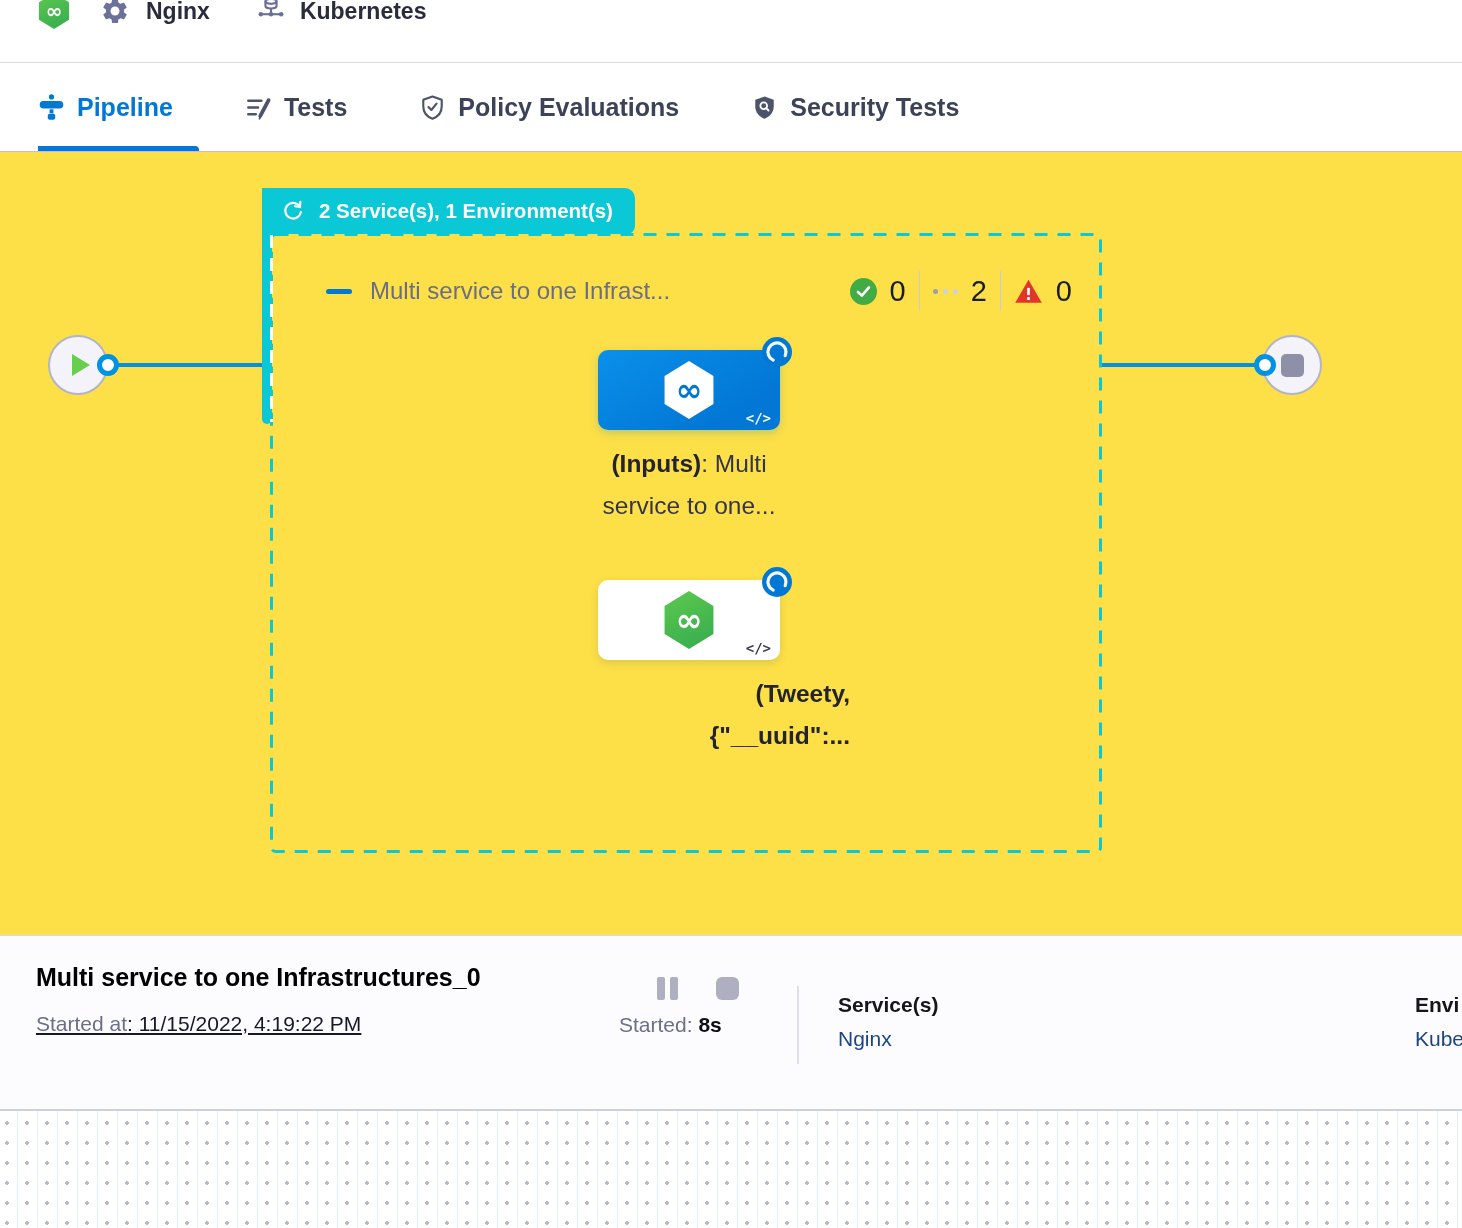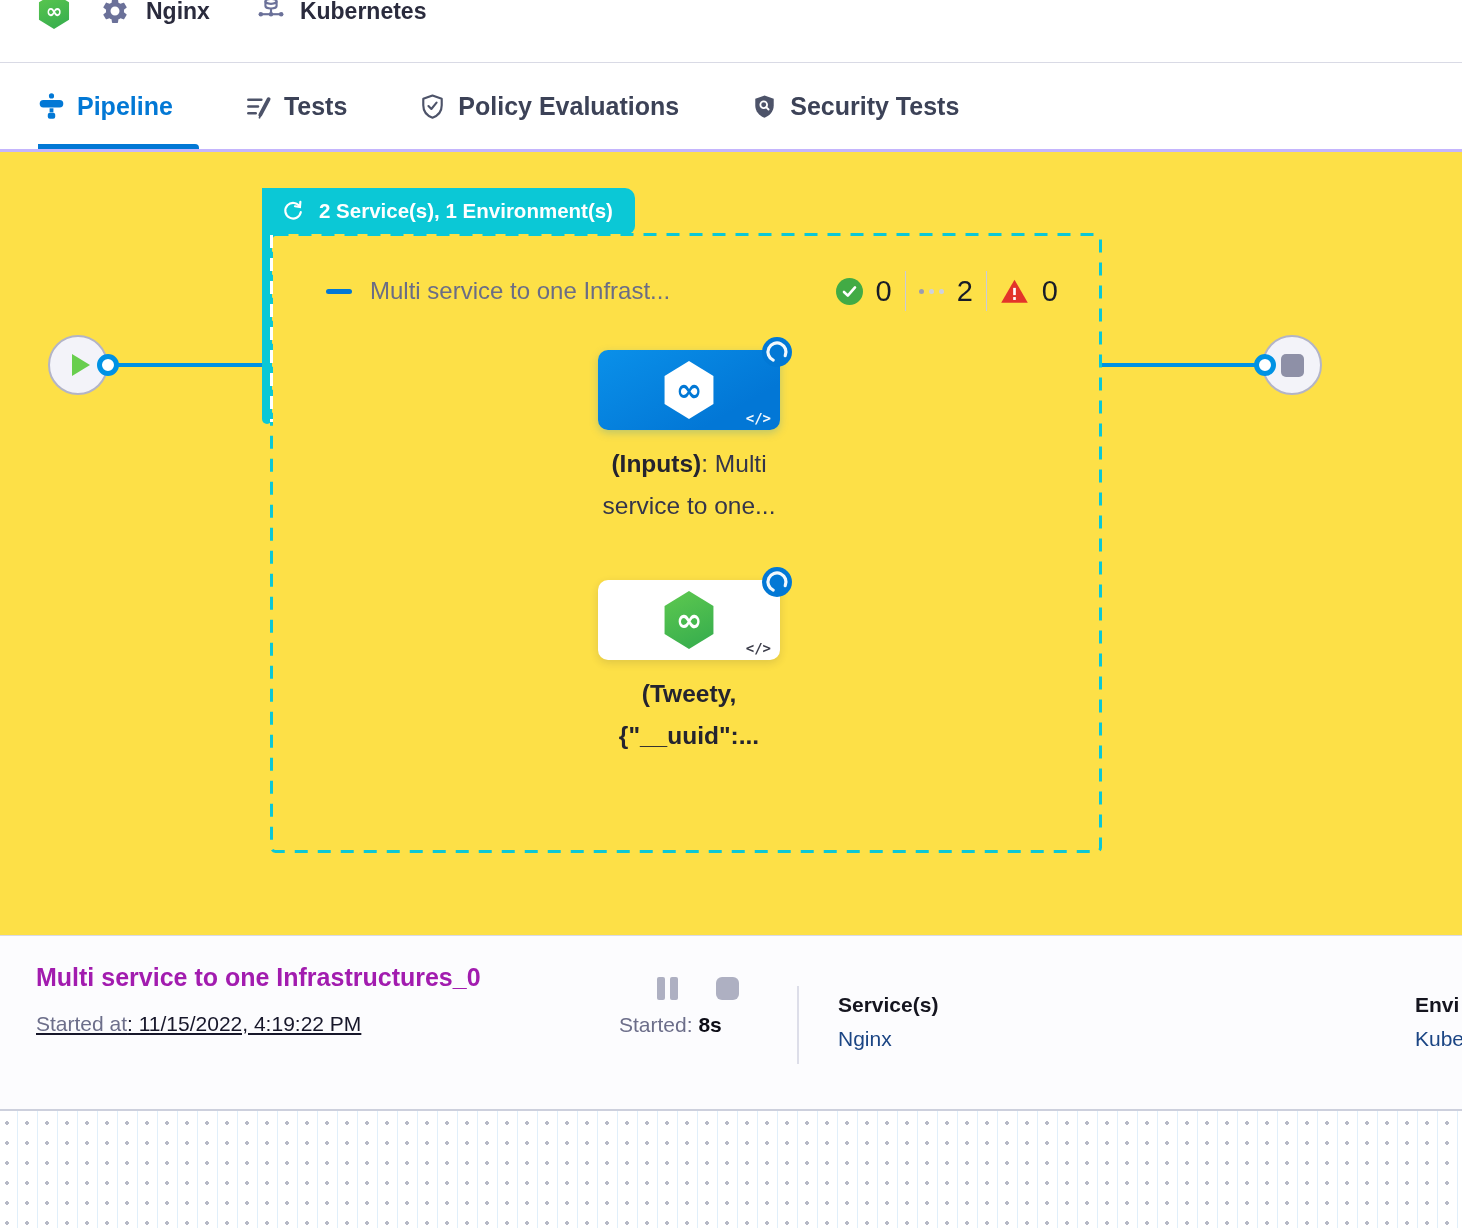--- a/index.html
+++ b/index.html
@@ -13,21 +13,21 @@
              clip-path:polygon(50% 0%, 97% 26%, 97% 74%, 50% 100%, 3% 74%, 3% 26%); }
   .hex-green { background:linear-gradient(155deg,#5ec94f 0%,#3cb14e 80%); color:#fff; }
   .hex-logo { width:32px; height:36px; margin-left:38px; font-size:20px; font-weight:bold; }
   .inf { font-family:"DejaVu Sans", sans-serif; font-weight:bold; line-height:1; }
   .topbar .crumb-icon { margin-left:30px; }
   .crumb-text { margin-left:16px; font-size:23px; font-weight:600; color:#2a2b3d; }
   .crumb-text.second { margin-left:14px; }
   .topbar .env-ic { margin-left:46px; }
 
   
-  .tabbar { display:flex; align-items:stretch; height:89px; background:#fff; border-bottom:3px solid #c4b5fd; padding-left:38px; }
+  .tabbar { display:flex; align-items:stretch; height:89px; background:#fff; border-bottom:1px solid #c4b5fd; padding-left:38px; }
   .tab { position:relative; display:flex; align-items:center; gap:12px; padding-right:26px; margin-right:28px; cursor:pointer; }
   .tab + .tab { margin-left:18px; }
   .tab-label { font-size:25px; font-weight:600; color:#3c4257; white-space:nowrap; }
   .tab.active .tab-label { color:#0278d5; }
   .tab.active .underline { position:absolute; left:0; right:0; bottom:0; height:5px; background:#0278d5; border-radius:0 4px 0 0; }
 
   
   .canvas { position:relative; height:783px; background:#fde047; overflow:hidden; }
 
   .node-circle { position:absolute; width:60px; height:60px; border-radius:50%;
@@ -40,21 +40,21 @@
   .teal-bar { position:absolute; left:262px; top:36px; width:10px; height:236px; background:#0bc8d6; border-radius:0 0 5px 5px; z-index:2; }
   .stage-badge { position:absolute; left:262px; top:36px; height:46px; display:inline-flex; align-items:center; gap:13px;
                  padding:0 22px 0 18px; background:#0bc8d6; border-radius:10px 10px 8px 0; z-index:4; cursor:pointer; }
   .stage-badge span { color:#fff; font-size:20.5px; font-weight:600; white-space:nowrap; }
   .white-dashes { position:absolute; left:270px; top:83px; width:3px; height:187px; z-index:5;
                   background:repeating-linear-gradient(to bottom, #fff 0 13px, transparent 13px 23px); }
 
   .stage-box { position:absolute; left:270px; top:81px; width:832px; height:620px; z-index:2; }
   .stage-box > svg.dash { position:absolute; inset:0; }
 
-  .stage-header { position:absolute; left:56px; right:44px; top:38px; display:flex; align-items:center; }
+  .stage-header { position:absolute; left:56px; right:30px; top:38px; display:flex; align-items:center; }
   .collapse-minus { width:26px; height:5px; border-radius:3px; background:#0278d5; flex:none; cursor:pointer; }
   .stage-title { margin-left:18px; font-size:24px; color:#6b6d85; white-space:nowrap; overflow:hidden; flex:1; }
   .counts { display:flex; align-items:center; gap:13px; }
   .count-num { font-size:29px; color:#181c28; }
   .count-div { width:1px; height:40px; background:#c9cbda; }
   .succ-ic { width:27px; height:27px; border-radius:50%; background:#42ab45; display:flex; align-items:center; justify-content:center; }
   .run-dots { display:flex; align-items:center; gap:5px; }
   .run-dots i { width:5px; height:5px; border-radius:50%; background:#cdd0de; }
   .run-dots i:first-child { background:#9a9cb2; }
 
@@ -67,21 +67,21 @@
   .svc-card.blue .code-glyph { color:rgba(255,255,255,.95); }
   .svc-card.white .code-glyph { color:#3c3d4a; }
   .spinner { position:absolute; right:-13px; top:-14px; width:32px; height:32px; }
 
   .node-label { position:absolute; width:300px; text-align:center; font-size:24.5px; line-height:42px; color:#34354a; }
   .node-label b { color:#24242f; }
   .node-label .bold-line { font-weight:bold; color:#24242f; }
 
   
   .footbar { position:relative; height:176px; background:#fcfcfe; border-top:1px solid #d9dae5; border-bottom:2px solid #cdd0dd; overflow:hidden; }
-  .exec-title { position:absolute; left:36px; top:27px; font-size:25px; font-weight:bold; color:#a21caf; white-space:nowrap; }
+  .exec-title { position:absolute; left:36px; top:27px; font-size:25px; font-weight:bold; color:#000000; white-space:nowrap; }
   .started { position:absolute; left:36px; top:76px; font-size:21px; color:#17172a; white-space:nowrap;text-decoration:underline; }
   .started .lbl { color:#6c6e8a; }
   .ctl-pause { position:absolute; left:657px; top:41px; display:flex; gap:5px; cursor:pointer; }
   .ctl-pause i { width:8px; height:23px; background:#aeb0c2; border-radius:2px; }
   .ctl-stop { position:absolute; left:716px; top:41px; width:23px; height:23px; background:#aeb0c2; border-radius:6px; cursor:pointer; }
   .duration { position:absolute; left:619px; top:77px; font-size:21px; color:#6c6e8a; white-space:nowrap; }
   .duration b { color:#0c0c16; font-weight:600; }
   .foot-div { position:absolute; left:797px; top:50px; width:2px; height:78px; background:#dddee9; }
   .foot-col { position:absolute; top:57px; }
   .foot-col .fc-label { font-size:21px; font-weight:bold; color:#15151f; white-space:nowrap; }
@@ -257,21 +257,21 @@
           <span class="inf">∞</span>
         </div>
         <span class="code-glyph">&lt;/&gt;</span>
         <span class="spinner">
           <svg width="32" height="32" viewBox="0 0 32 32">
               <circle cx="16" cy="16" r="15" fill="#0278d5"></circle>
               <circle cx="16" cy="16" r="9" fill="none" stroke="rgba(255,255,255,0.95)" stroke-width="3.2" stroke-dasharray="42 14.5" stroke-linecap="round" transform="rotate(115 16 16)"></circle>
             </svg>
         </span>
       </div>
-      <div class="node-label" style="left:269px; top:440px;">
+      <div class="node-label" style="left:280px; top:440px;text-align:right;">
         <div class="bold-line">(Tweety,</div>
         <div class="bold-line">{"__uuid":...</div>
       </div>
     </div>
   </div>
 
   <div class="footbar">
     <div class="exec-title">Multi service to one Infrastructures_0</div>
     <div class="started"><span class="lbl">Started at</span><span>: 11/15/2022, 4:19:22 PM</span></div>
 

